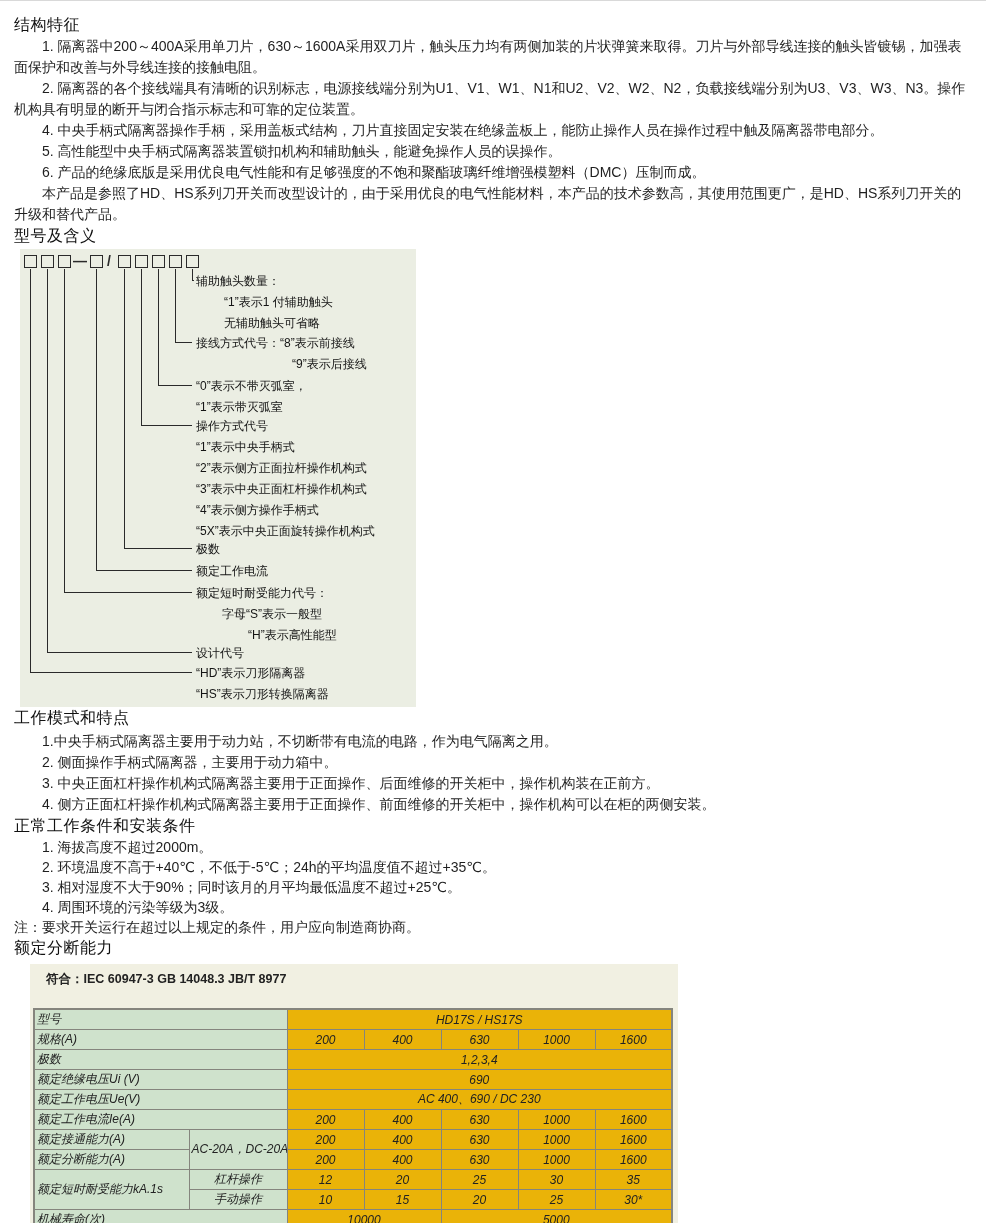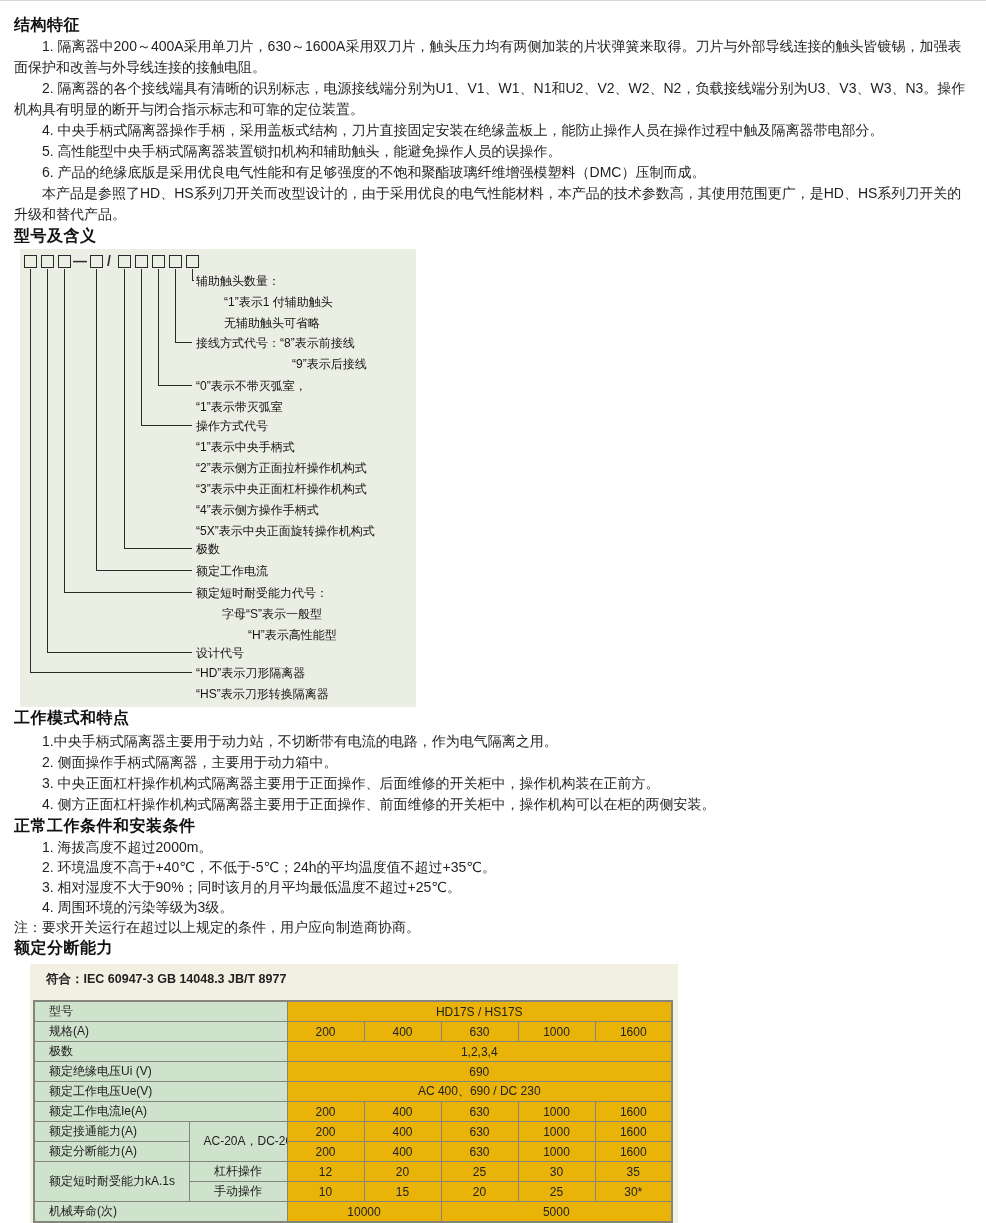--- a/index.html
+++ b/index.html
@@ -3,21 +3,21 @@
 <meta charset="utf-8">
 <style>
   html,body{margin:0;padding:0;}
   body{
     width:986px;height:1223px;overflow:hidden;background:#ffffff;
     font-family:"Liberation Sans","DejaVu Sans",sans-serif;
     color:#1f1f1f;border-top:1px solid #d9d9d9;
   }
   .content{padding:13px 14px 0 14px;}
   h2.sec{
-    font-size:16px;line-height:22px;font-weight:bold;color:#111;
+    font-size:16px;line-height:22px;font-weight:normal;color:#111;
     margin:0;letter-spacing:0.5px;
   }
   p.para{margin:0;font-size:14px;line-height:21px;text-indent:2em;}
   p.para.noindent{text-indent:0;}
   
   .diagram{
     position:relative;width:396px;height:458px;margin:2px 0 0 6px;
     background:#ebeee3;
   }
   .mbox{
@@ -34,31 +34,31 @@
   }
   .dlabel{position:absolute;left:176px;font-size:12px;line-height:21px;color:#141414;}
   .dline{white-space:nowrap;height:21px;}
   
   .param-panel{
     width:648px;margin:5px 0 0 16px;background:#f1f0e2;
     padding:4px 0 9px 0;box-sizing:border-box;
   }
   .compliance{
     font-size:12.5px;font-weight:bold;color:#222;
-    padding:3px 0 12px 16px;
+    padding:3px 0 20px 16px;
   }
   table.params{
     border-collapse:collapse;margin-left:3px;
     width:640px;table-layout:fixed;
     border:2px solid #85857d;
     font-size:12px;color:#222;
   }
   table.params td{
-    border:1px solid #85857d;height:14px;padding:1px 14px;
-    overflow:hidden;white-space:nowrap;
+    border:1px solid #85857d;height:14px;padding:1px 2px;
+    overflow:hidden;white-space:nowrap;font-style:italic;
   }
   td.c-label{background:#cfe2cc;text-align:left;padding-left:6px;}
   td.c-sub{background:#cfe2cc;text-align:center;}
   td.c-data{background:#eab308;text-align:center;}
   .sp-a{margin-top:2px;}   
   .sp-b{margin-top:3px;}   
   .sp-c{margin-top:8px;}   
   .sp-d{margin-top:4px;}   
   .cond p.para{line-height:20px;}
   .modes{margin-top:2px;}

